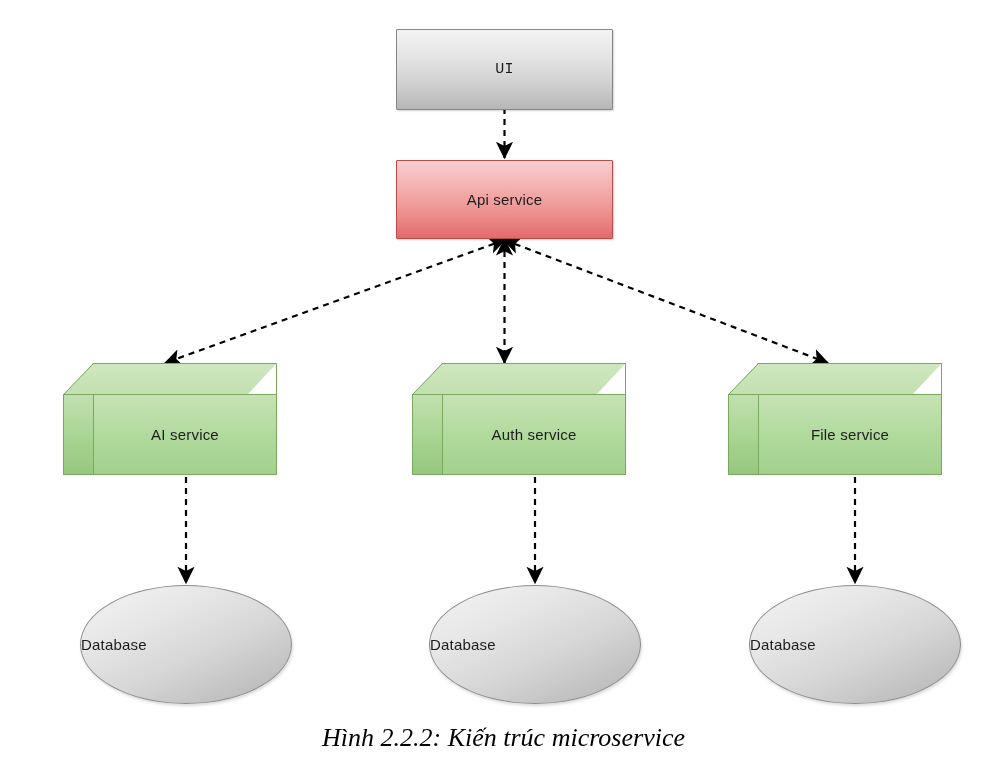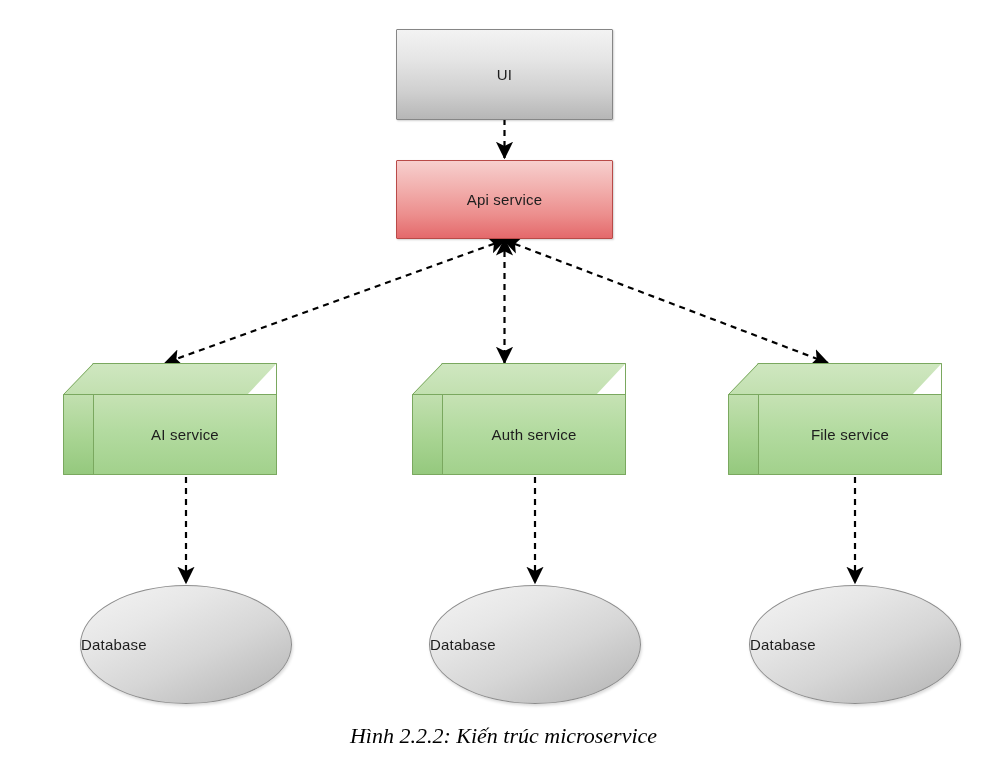--- a/index.html
+++ b/index.html
@@ -40,24 +40,25 @@
   .rect-node .node-label {
     font-size: 15px;
     color: #1d1d1d;
     letter-spacing: 0.2px;
     white-space: nowrap;
   }
   .node-ui {
     left: 396px;
     top: 29px;
     width: 217px;
-    height: 91px;
+    height: 81px;
     border-color: #868686;
     background: linear-gradient(180deg, #f3f3f3 0%, #e4e4e4 35%, #cfcfcf 70%, #b6b6b6 100%);
     box-shadow: 1px 1px 2px rgba(0,0,0,0.18);
+    font-family: Liberation Mono, monospace;
   }
   .node-gateway {
     left: 396px;
     top: 160px;
     width: 217px;
     height: 79px;
     border-color: #b94a48;
     background: linear-gradient(180deg, #f7cfce 0%, #f2b0ae 35%, #ec8e8d 70%, #e4696b 100%);
     box-shadow: 1px 1px 2px rgba(0,0,0,0.18);
   }
@@ -140,21 +141,21 @@
 
   
   .figure-caption {
     position: absolute;
     left: 0;
     top: 723px;
     width: 1007px;
     text-align: center;
     font-family: "Liberation Serif", "DejaVu Serif", serif;
     font-style: italic;
-    font-size: 22px;
+    font-size: 26px;
     color: #000000;
   }
 </style>
 </head>
 <body>
 
 <div id="canvas">
 
   <svg id="edges" viewBox="0 0 1007 766" xmlns="http://www.w3.org/2000/svg">
     <defs>

